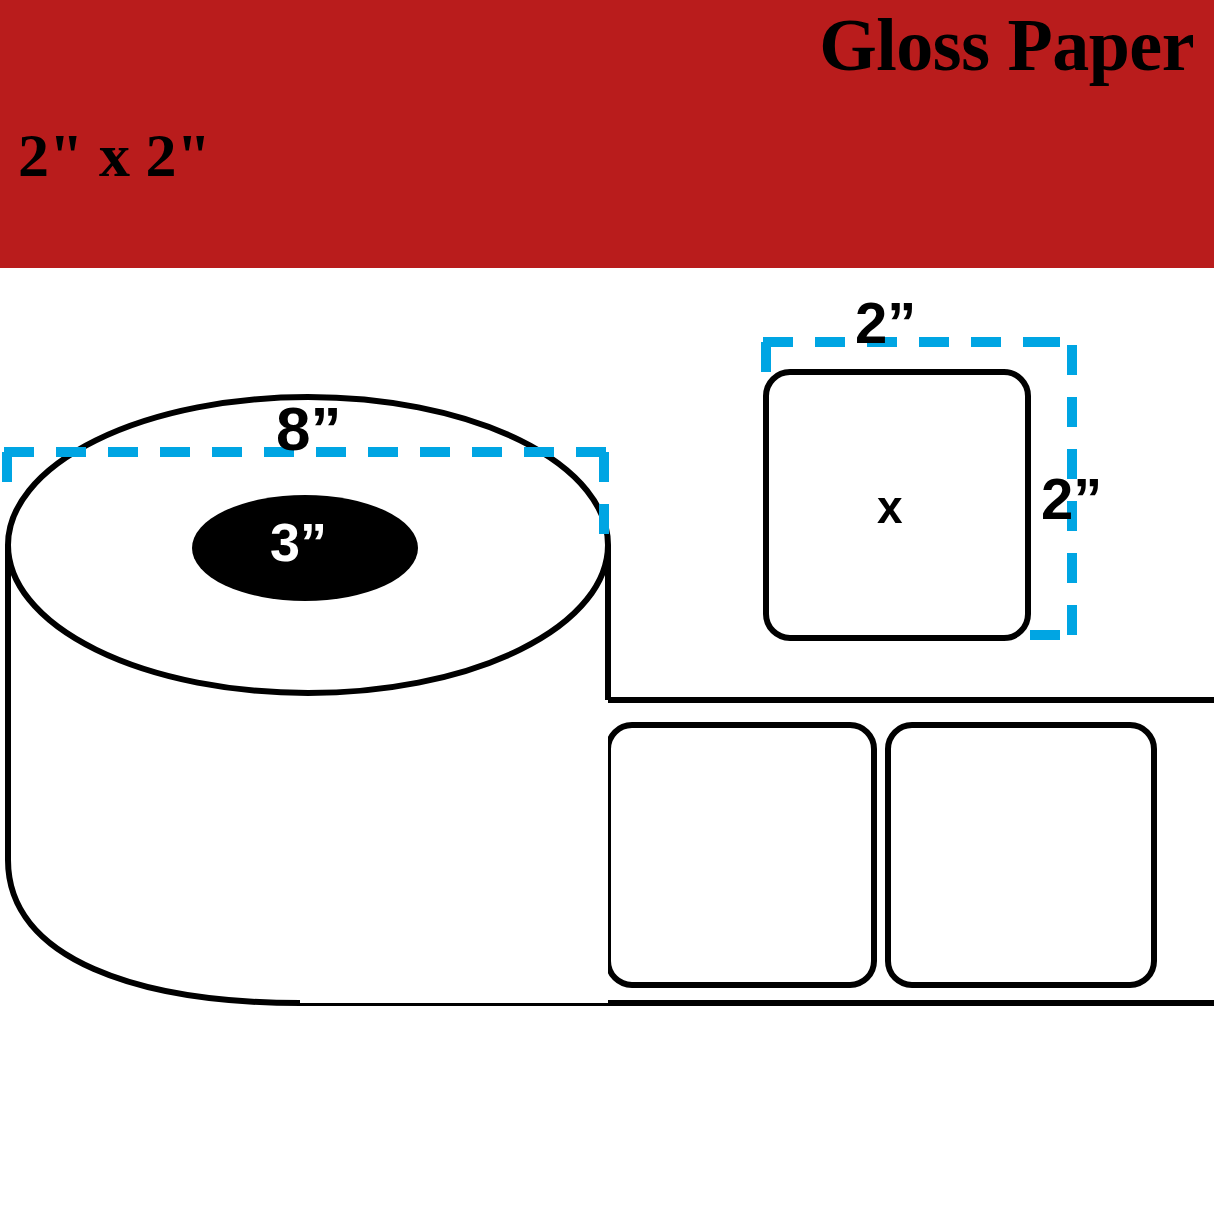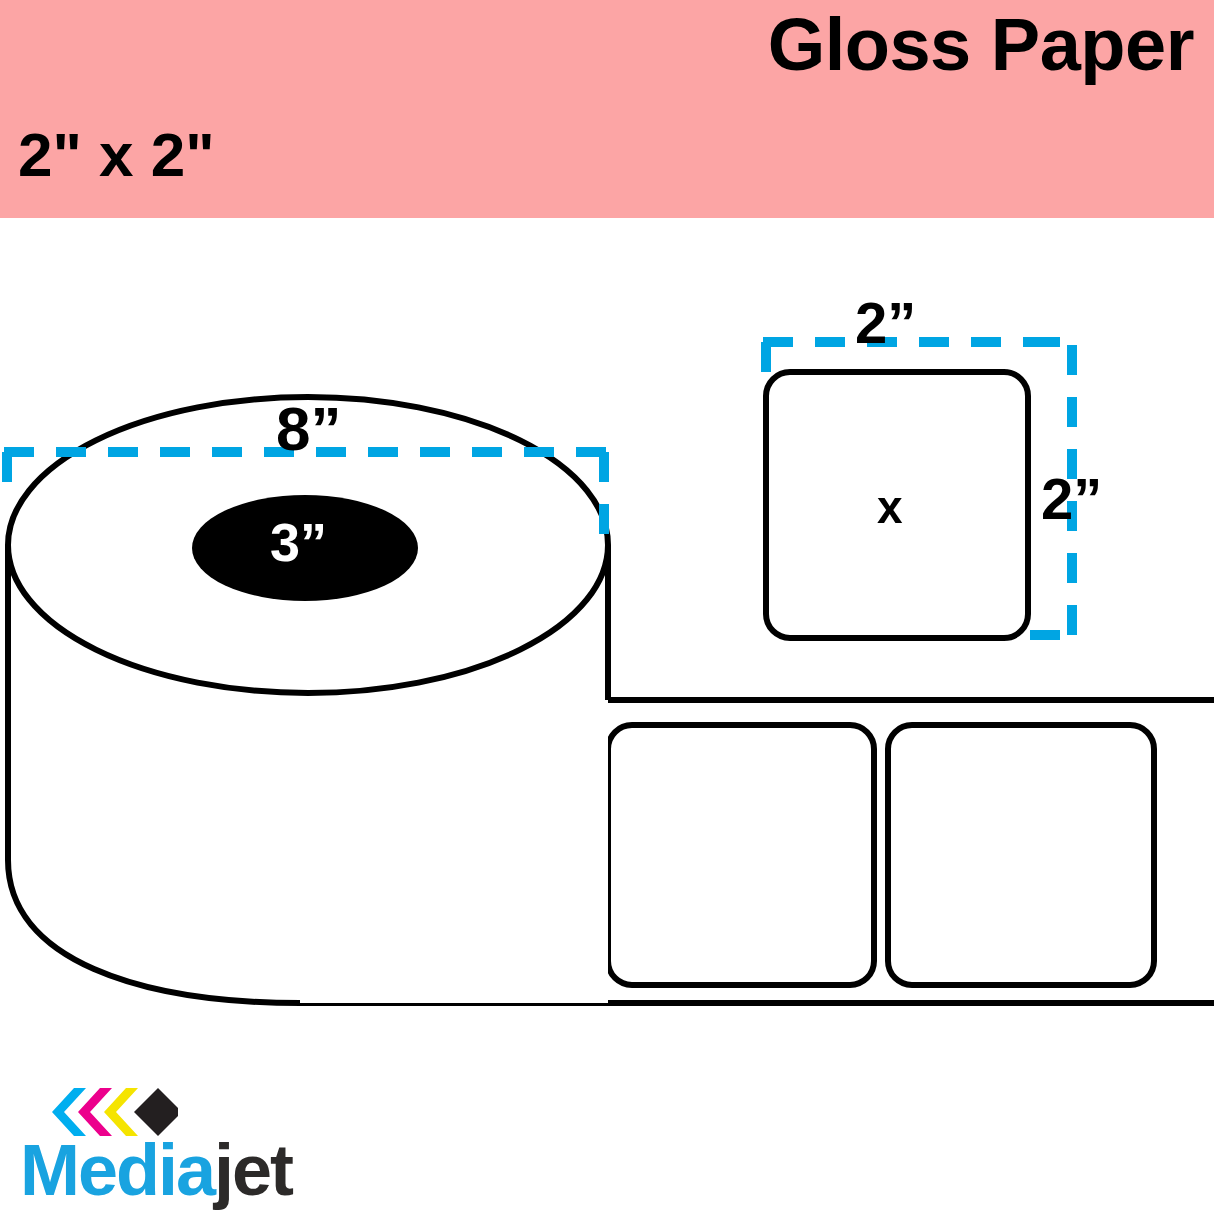--- a/index.html
+++ b/index.html
@@ -17,22 +17,23 @@
     background: #ffffff;
     overflow: hidden;
   }
 
   
   #banner {
     position: absolute;
     left: 0;
     top: 0;
     width: 1214px;
-    height: 218px;
-    background: #fca5a5;
+    height: 268px;
+    background: #b91c1c;
+    font-family: Liberation Serif, serif;
   }
   #banner-title {
     position: absolute;
     right: 20px;
     top: 8px;
     font-size: 74px;
     font-weight: bold;
     color: #000000;
     letter-spacing: -0.5px;
     line-height: 1;
@@ -182,23 +183,14 @@
   <div class="dim-label" id="label-roll-diameter">8”</div>
 
   <div class="dim-label" id="label-core-diameter">3”</div>
 
   <div class="dim-label" id="label-width">2”</div>
 
   <div class="dim-label" id="label-height">2”</div>
 
   <div class="dim-label" id="label-sample-x">x</div>
 
-  <div id="logo">
-    <svg id="logo-mark" viewBox="0 0 130 52">
-      <path d="M 26 2 L 38 2 L 16 26 L 38 50 L 26 50 L 4 26 Z" fill="#00aeef"></path>
-      <path d="M 52 2 L 64 2 L 42 26 L 64 50 L 52 50 L 30 26 Z" fill="#ec008c"></path>
-      <path d="M 78 2 L 90 2 L 68 26 L 90 50 L 78 50 L 56 26 Z" fill="#f5e400"></path>
-      <path d="M 110 2 L 134 26 L 110 50 L 86 26 Z" fill="#231f20"></path>
-    </svg>
-    <div id="logo-wordmark"><span class="logo-media">Media</span><span class="logo-jet">jet</span></div>
-  </div>
 
 </div>
 
 </body></html>

